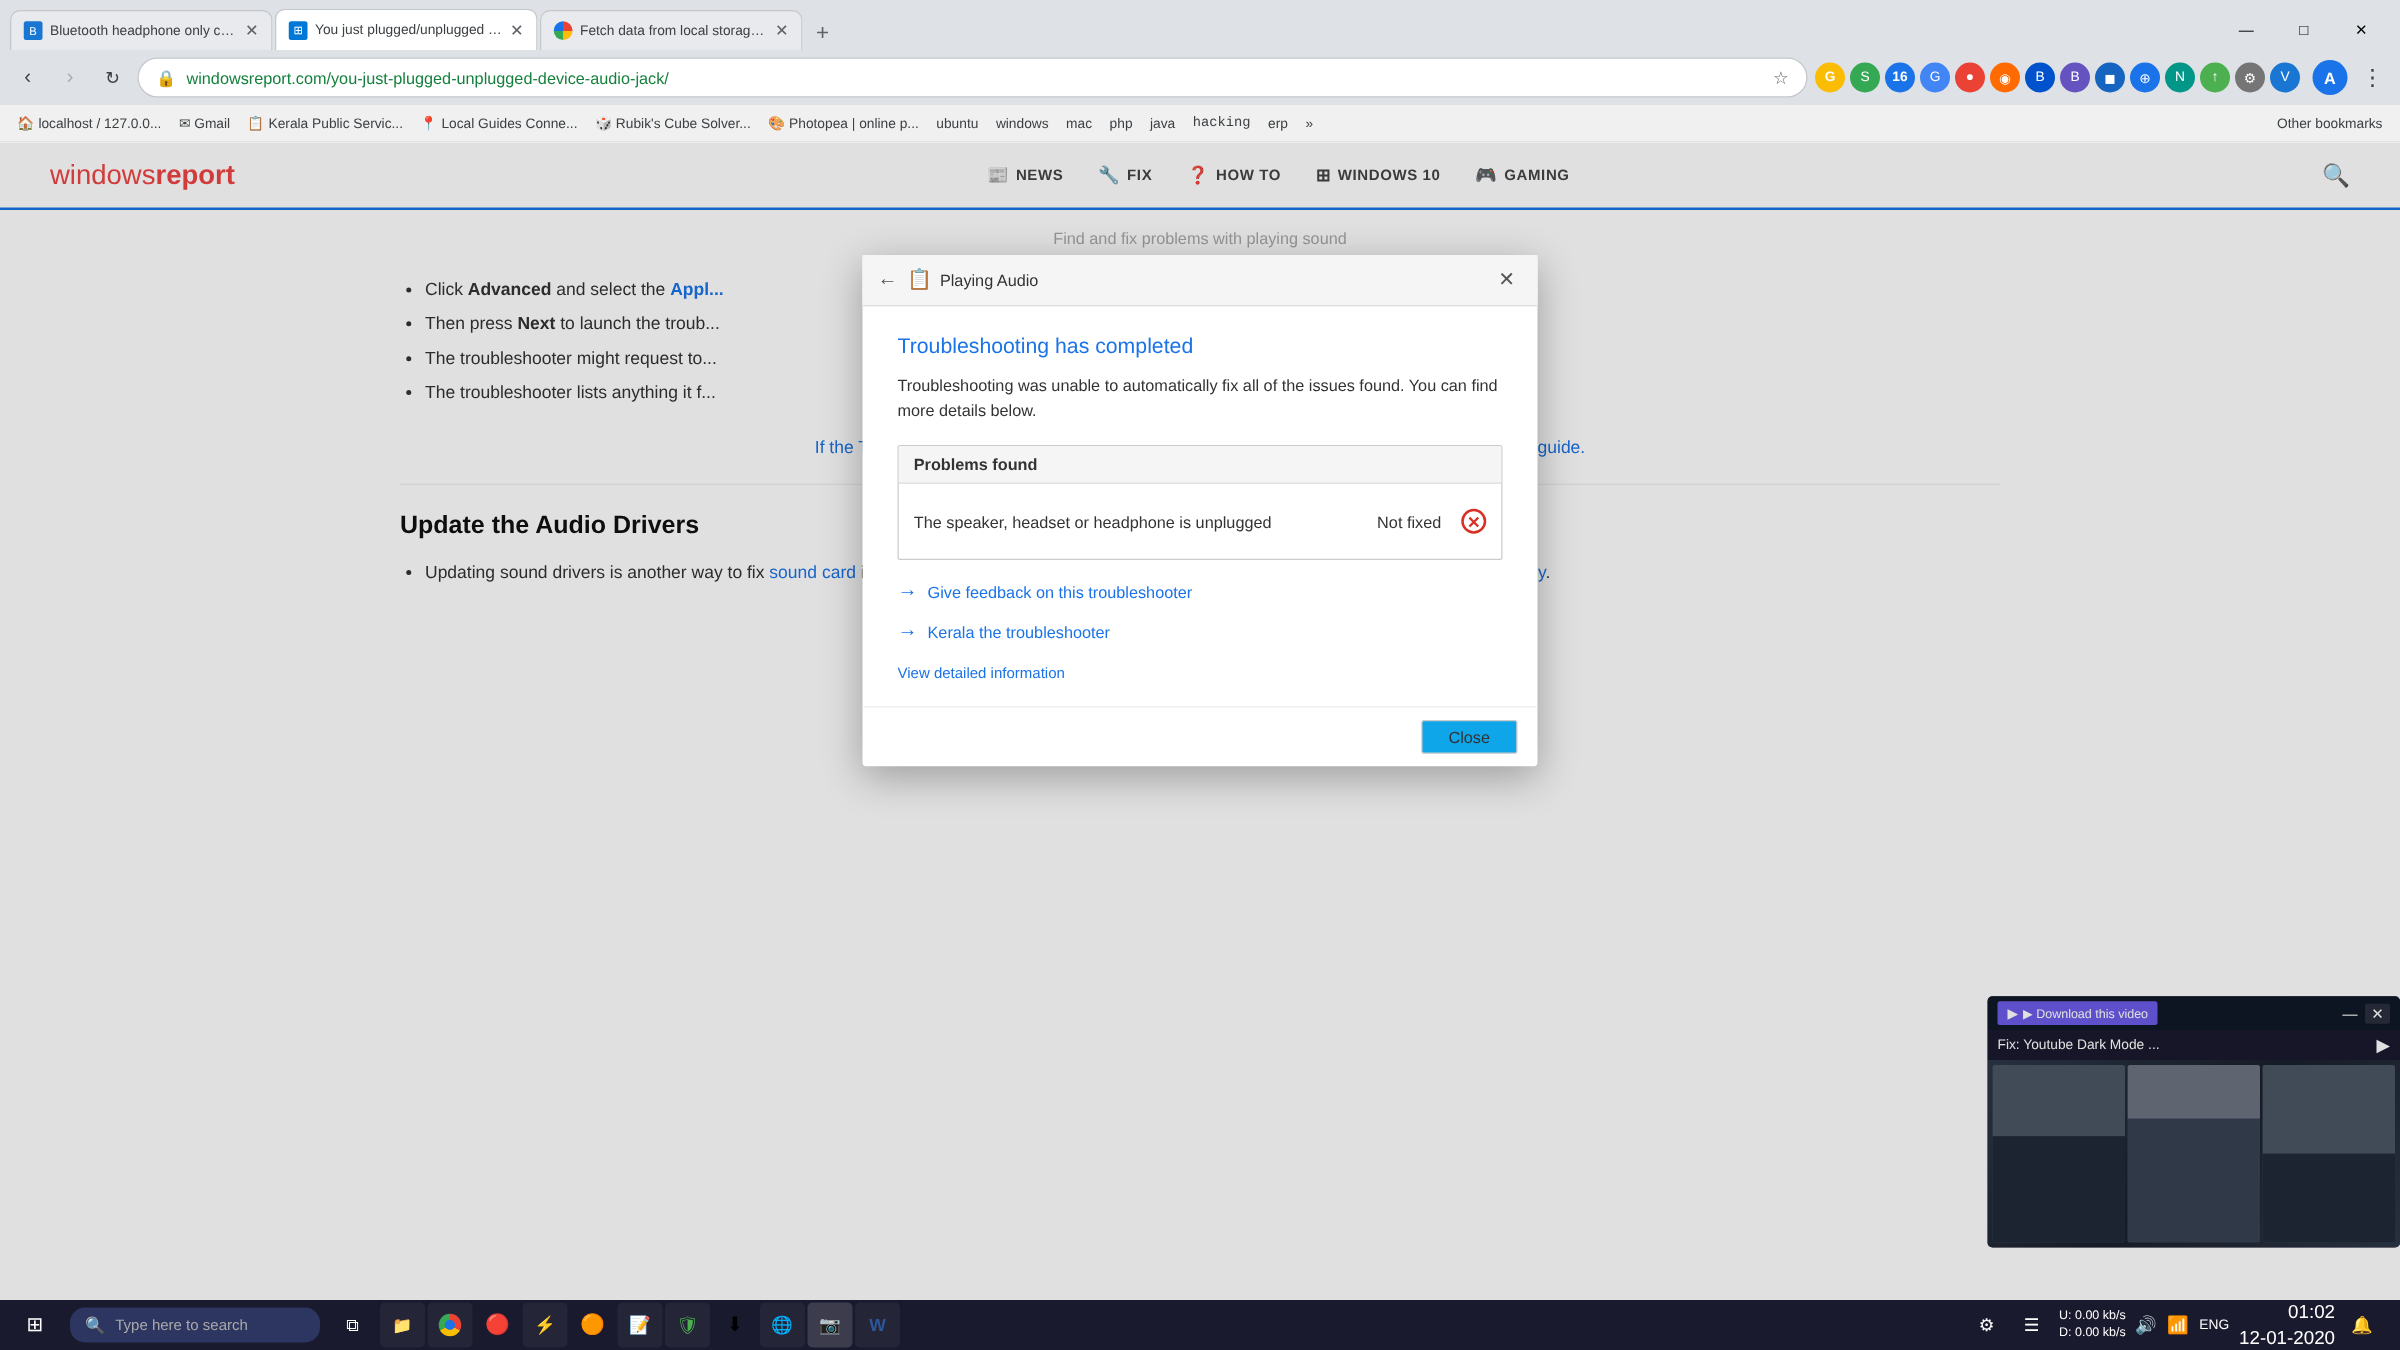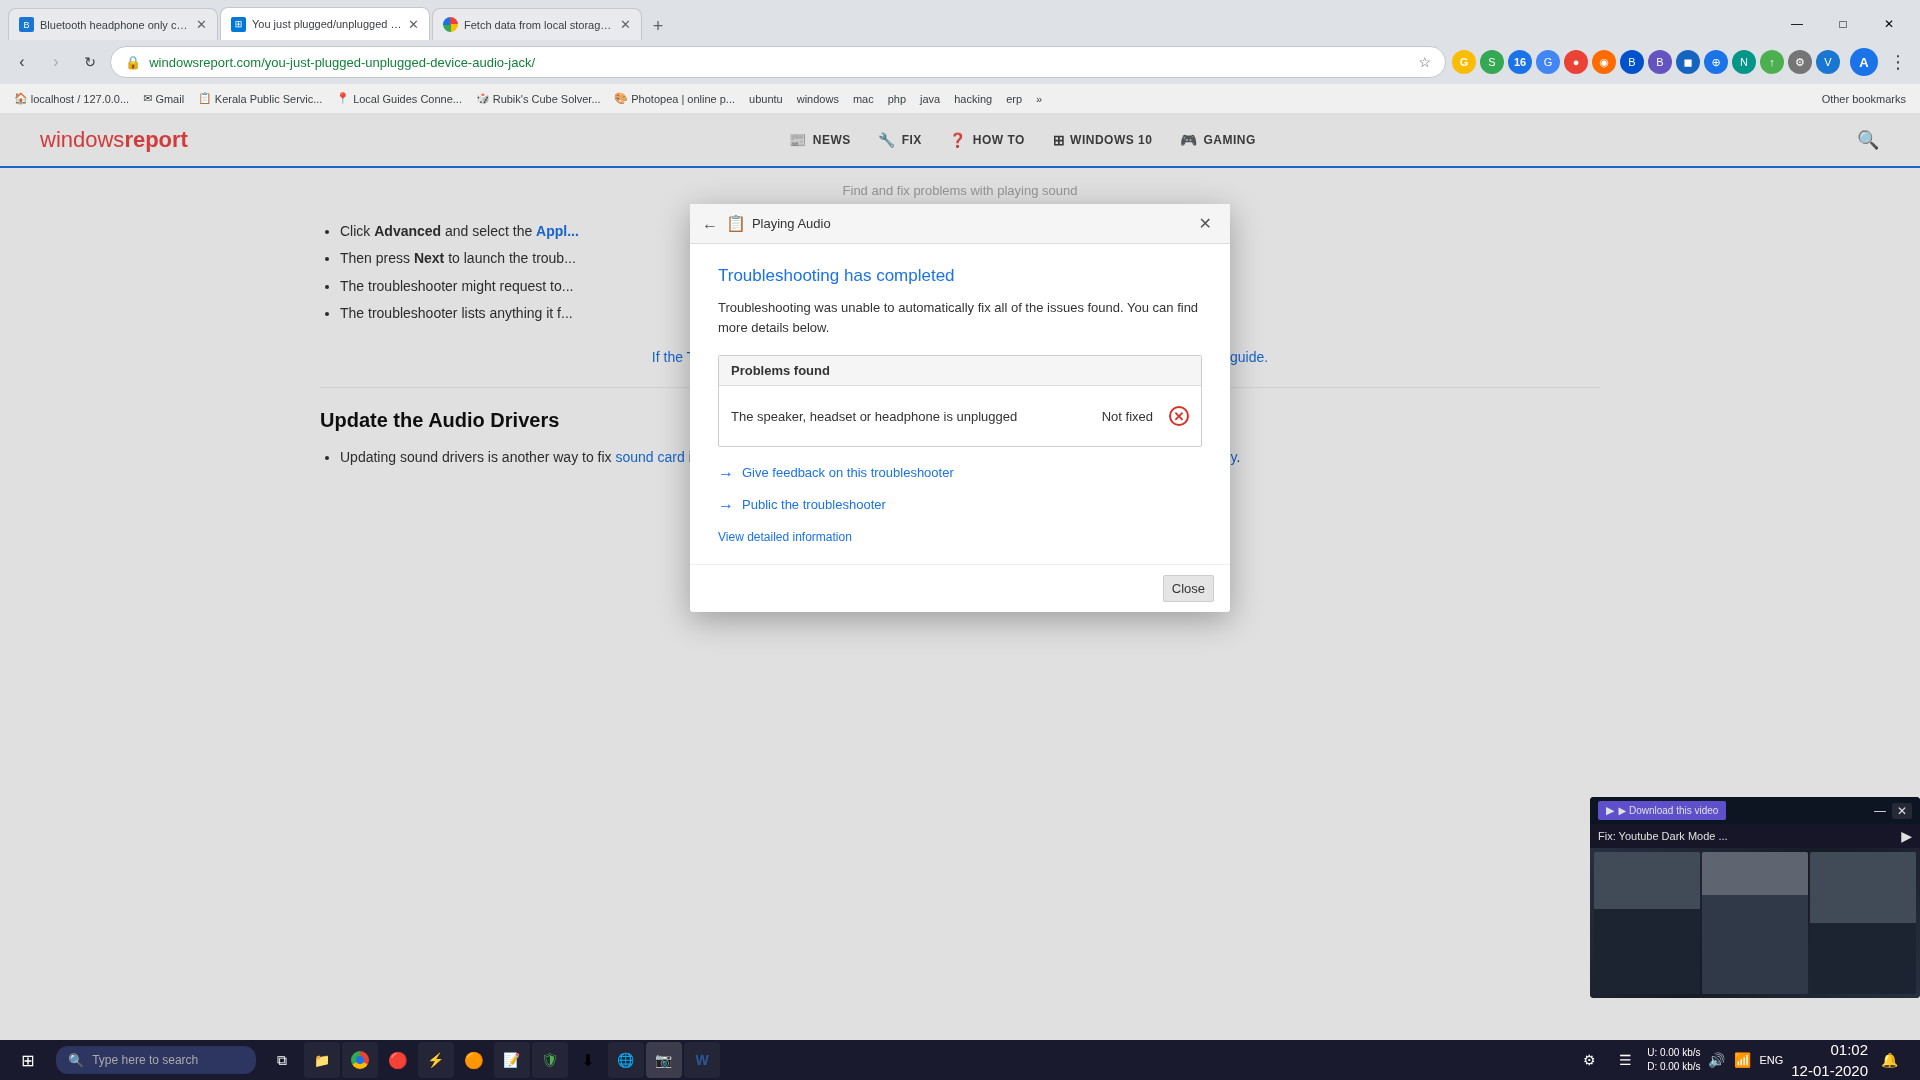--- a/index.html
+++ b/index.html
@@ -102,21 +102,21 @@
     </div>
     <div style="display:flex; align-items:center; gap:3px; padding:2px 6px; border-radius:4px; cursor:pointer; white-space:nowrap; color:#3c4043; font-size:11px;">
       <span>mac</span>
     </div>
     <div style="display:flex; align-items:center; gap:3px; padding:2px 6px; border-radius:4px; cursor:pointer; white-space:nowrap; color:#3c4043; font-size:11px;">
       <span>php</span>
     </div>
     <div style="display:flex; align-items:center; gap:3px; padding:2px 6px; border-radius:4px; cursor:pointer; white-space:nowrap; color:#3c4043; font-size:11px;">
       <span>java</span>
     </div>
-    <div style="display:flex; align-items:center; gap:3px; padding:2px 6px; border-radius:4px; cursor:pointer; white-space:nowrap; color:#3c4043; font-size:11px;">
+    <div style="display:flex; align-items:center; gap:3px; padding:2px 6px; border-radius:4px; cursor:pointer; white-space:nowrap; color:#3c4043; font-size:11px;font-family:Liberation Mono, monospace;">
       <span>hacking</span>
     </div>
     <div style="display:flex; align-items:center; gap:3px; padding:2px 6px; border-radius:4px; cursor:pointer; white-space:nowrap; color:#3c4043; font-size:11px;">
       <span>erp</span>
     </div>
     <div style="display:flex; align-items:center; gap:3px; padding:2px 6px; border-radius:4px; cursor:pointer; white-space:nowrap; color:#3c4043; font-size:11px;">»</div>
     <div style="display:flex; align-items:center; gap:3px; padding:2px 6px; border-radius:4px; cursor:pointer; white-space:nowrap; color:#3c4043; font-size:11px; margin-left:auto;">Other bookmarks</div>
   </div>
 
   <div style="flex:1; background:#fff; position:relative; overflow:hidden;">
@@ -199,32 +199,32 @@
         </div>
 
         
         <div style="display:flex; flex-direction:column; gap:14px; margin-bottom:16px;">
           <a style="display:flex; align-items:center; gap:8px; color:#1a73e8; font-size:13px; cursor:pointer; text-decoration:none;">
             <span style="font-size:16px;">→</span>
             <span>Give feedback on this troubleshooter</span>
           </a>
           <a style="display:flex; align-items:center; gap:8px; color:#1a73e8; font-size:13px; cursor:pointer; text-decoration:none;">
             <span style="font-size:16px;">→</span>
-            <span>Public the troubleshooter</span>
+            <span>Kerala the troubleshooter</span>
           </a>
         </div>
 
         
         <a style="font-size:12px; color:#1a73e8; cursor:pointer; text-decoration:none;">
           <span>View detailed information</span>
         </a>
       </div>
 
       <div style="display:flex; justify-content:flex-end; padding:10px 16px; border-top:1px solid #eee; margin-top:10px;">
-        <button style="padding:5px 8px; background:#e5e5e5; border:1px solid #ccc; border-radius:2px; font-size:13px; cursor:pointer; color:#333;">Close</button>
+        <button style="padding:5px 21px; background:#0ea5e9; border:1px solid #ccc; border-radius:2px; font-size:13px; cursor:pointer; color:#333;">Close</button>
       </div>
     </div>
 
     <div style="position:absolute; bottom:42px; right:0; width:330px; background:#1a1a2e; border-radius:4px; overflow:hidden; z-index:50;">
       <div style="display:flex; align-items:center; padding:4px 8px; background:#111827; gap:6px;">
         <div style="background:#6c5ce7; color:#fff; font-size:11px; padding:3px 8px; border-radius:2px; cursor:pointer; display:flex; align-items:center; gap:4px;">
           <span>▶</span>
           <span style="font-size:10px;">▶ Download this video</span>
         </div>
         <span style="color:#fff; font-size:12px; cursor:pointer; margin-left:auto;">—</span>

